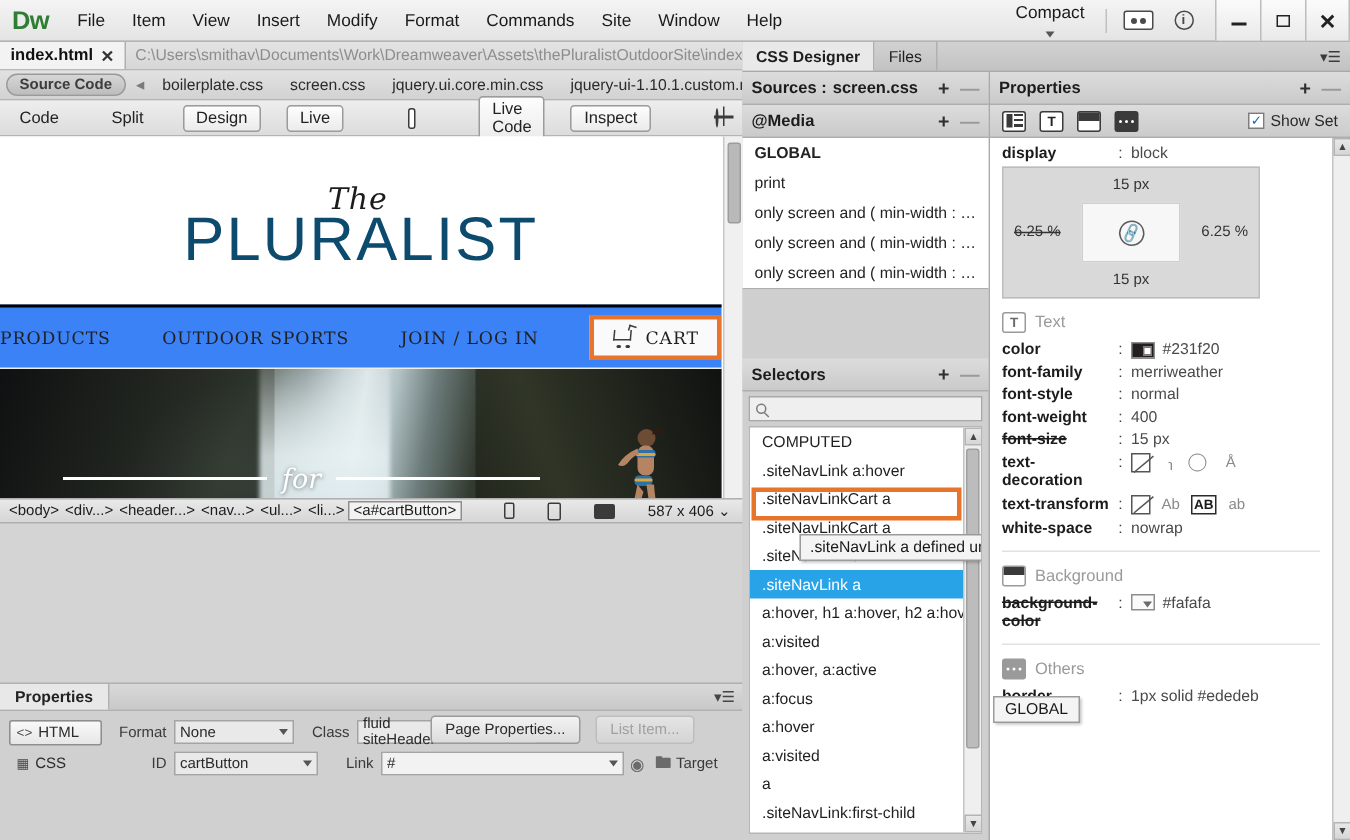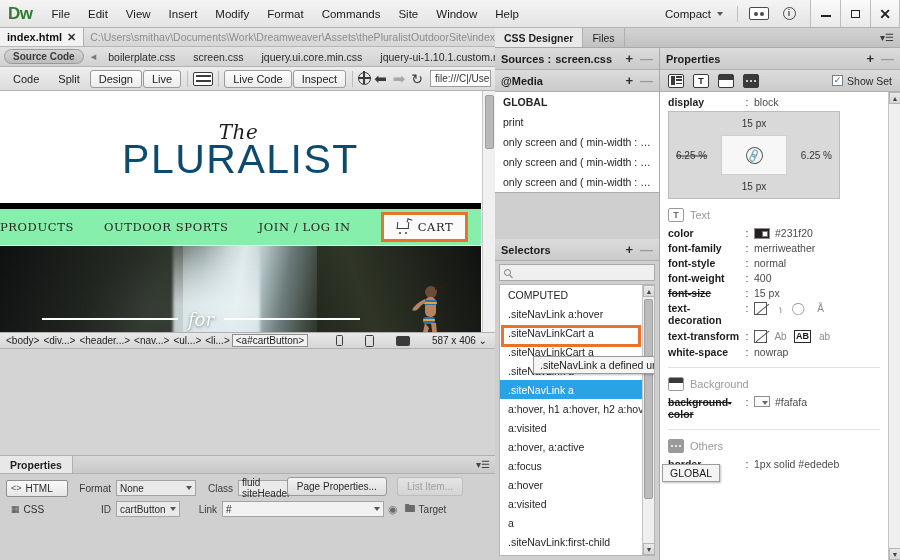--- a/index.html
+++ b/index.html
@@ -28,21 +28,21 @@
   }
   .menu-item {
     padding: 4px 9px; font-size: 11.5px; color: #1a1a1a; cursor: default;
     white-space: nowrap;
   }
   .menubar-right {
     margin-left: auto; display: flex; align-items: center; height: 100%;
   }
   .workspace-switcher {
     display: flex; align-items: center; gap: 6px;
-    padding: 3px 8px; font-size: 11.5px; color: #1a1a1a;
+    padding: 3px 8px; font-size: 11.5px; color: #1a1a1a; flex-direction: column;
   }
   .caret-dn {
     width: 0; height: 0; border-left: 3.5px solid transparent;
     border-right: 3.5px solid transparent; border-top: 4px solid #555;
   }
   .vsep { width: 1px; height: 16px; background: #bfbfbf; margin: 0 6px; }
   .tb-icon {
     width: 22px; height: 16px; display: flex; align-items: center;
     justify-content: center; margin: 0 4px;
   }
@@ -99,21 +99,21 @@
     border: 1px solid #9a9a9a; border-radius: 9px;
     padding: 1px 8px; font-size: 10px; font-weight: bold; color: #3c3c3c;
     margin-right: 4px;
   }
   .relfile { padding: 0 9px; color: #2b2b2b; }
   .relnav { color: #7a7a7a; padding: 0 3px; font-size: 11px; }
 
   .viewbar {
     height: 24px; background: linear-gradient(#eeeeee,#dcdcdc);
     border-bottom: 1px solid #b4b4b4;
-    display: flex; align-items: center; gap: 0; padding: 0 4px;
+    display: flex; align-items: center; gap: 16px; padding: 0 4px;
   }
   .vbtn {
     border: 1px solid transparent; border-radius: 3px;
     padding: 2px 8px; font-size: 11px; color: #222; margin-right: 1px;
   }
   .vbtn.framed { border-color: #9b9b9b; background: linear-gradient(#fdfdfd,#ebebeb); }
   .vbtn.plain { border-color: transparent; }
   .vb-sep { width: 1px; height: 16px; background: #bdbdbd; margin: 0 5px; }
   .devicon {
     width: 20px; height: 14px; border: 1.6px solid #3b3b3b; border-radius: 2px;
@@ -159,23 +159,23 @@
   }
   .brand .the {
     font-family: "DejaVu Serif", serif; font-style: italic; font-size: 20px;
     color: #1c1c1c; margin-bottom: -8px; margin-left: -4px; letter-spacing: 0.5px;
   }
   .brand .pluralist {
     font-family: "Liberation Sans", sans-serif; font-size: 41px; font-weight: 400;
     letter-spacing: 1.5px; color: #0c4a6e;
   }
   .sitenav {
-    height: 43px; border-top: 6px solid #000000; border-bottom: 1px solid #ededeb;
-    background: #86efac; display: flex; align-items: center;
-    justify-content: flex-start; gap: 30px;
+    height: 43px; border-top: 2px solid #000000; border-bottom: 1px solid #ededeb;
+    background: #3b82f6; display: flex; align-items: center;
+    justify-content: space-between; gap: 30px;
   }
   .navlink {
     font-family: "DejaVu Serif", serif; font-size: 11.5px; color: #231f20;
     letter-spacing: 0.6px; white-space: nowrap;
   }
   .cartbtn {
     display: flex; align-items: center; gap: 7px;
     border: 3px solid #e8732a; padding: 5px 12px; background: #fafafa;
   }
   .cart-glyph { position: relative; width: 15px; height: 12px; }
@@ -497,21 +497,21 @@
   }
 </style>
 </head>
 <body>
 
 <div id="app">
 
   <div class="menubar">
     <div class="dw-logo">Dw</div>
     <div class="menu-item">File</div>
-    <div class="menu-item">Edit</div>
+    <div class="menu-item">Item</div>
     <div class="menu-item">View</div>
     <div class="menu-item">Insert</div>
     <div class="menu-item">Modify</div>
     <div class="menu-item">Format</div>
     <div class="menu-item">Commands</div>
     <div class="menu-item">Site</div>
     <div class="menu-item">Window</div>
     <div class="menu-item">Help</div>
 
     <div class="menubar-right">
@@ -696,21 +696,21 @@
         </div>
 
         <div class="pi-row">
           <div class="pi-modebtns">
             <div class="pi-mode">
               <span style="font-size:9px;color:#4a4a4a">▦</span>
               <span>CSS</span>
             </div>
           </div>
           <div class="pi-lbl" style="width:48px">ID</div>
-          <div class="pi-select" style="width:64px">
+          <div class="pi-select" style="width:96px">
             <span>cartButton</span>
             <span class="cv caret-dn"></span>
           </div>
           <div class="pi-lbl" style="width:42px">Link</div>
           <div class="pi-input" style="width:162px">
             <span>#</span>
             <span class="cv caret-dn" style="margin-left:auto"></span>
           </div>
           <span style="padding:0 4px;font-size:11px;color:#6a6a6a">◉</span>
           <span style="padding:0 3px;font-size:11px;color:#6a6a6a">🖿</span>

